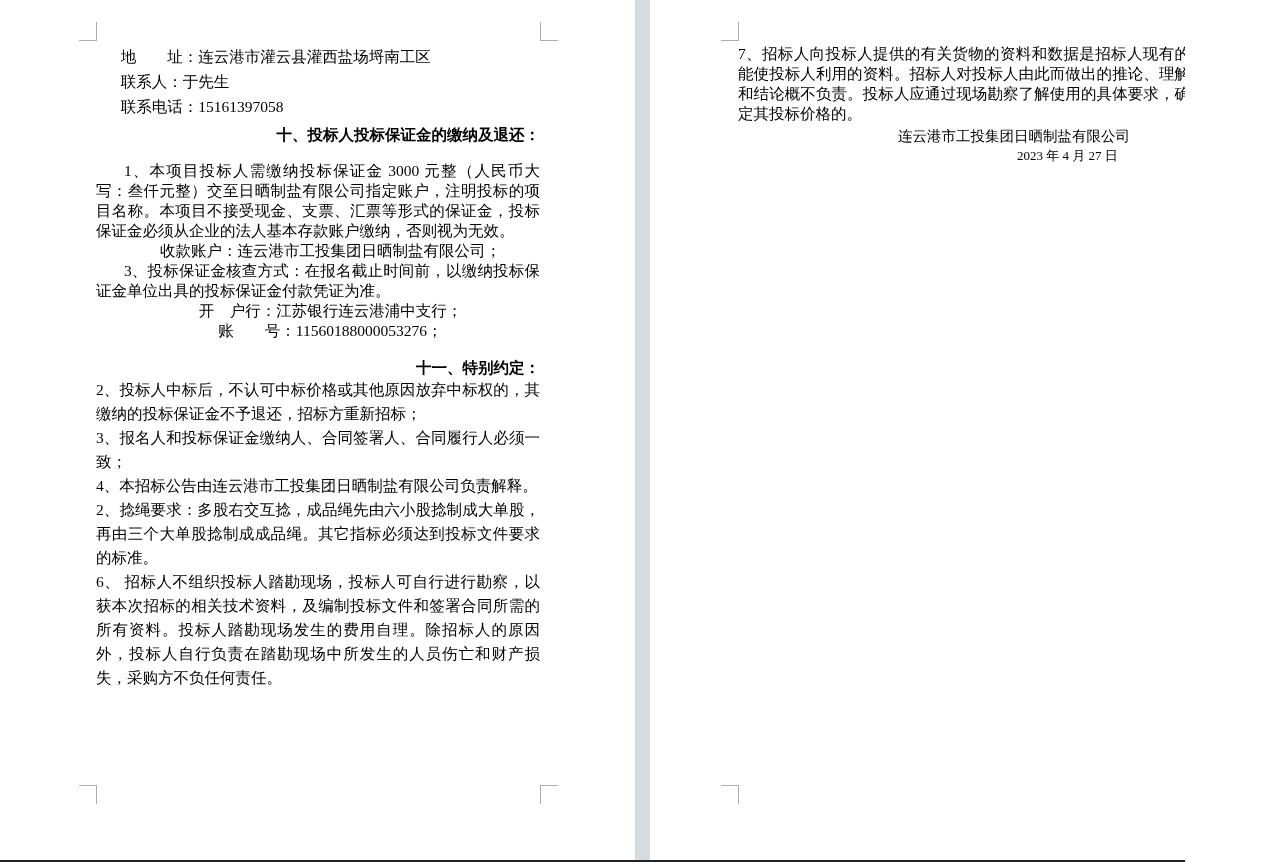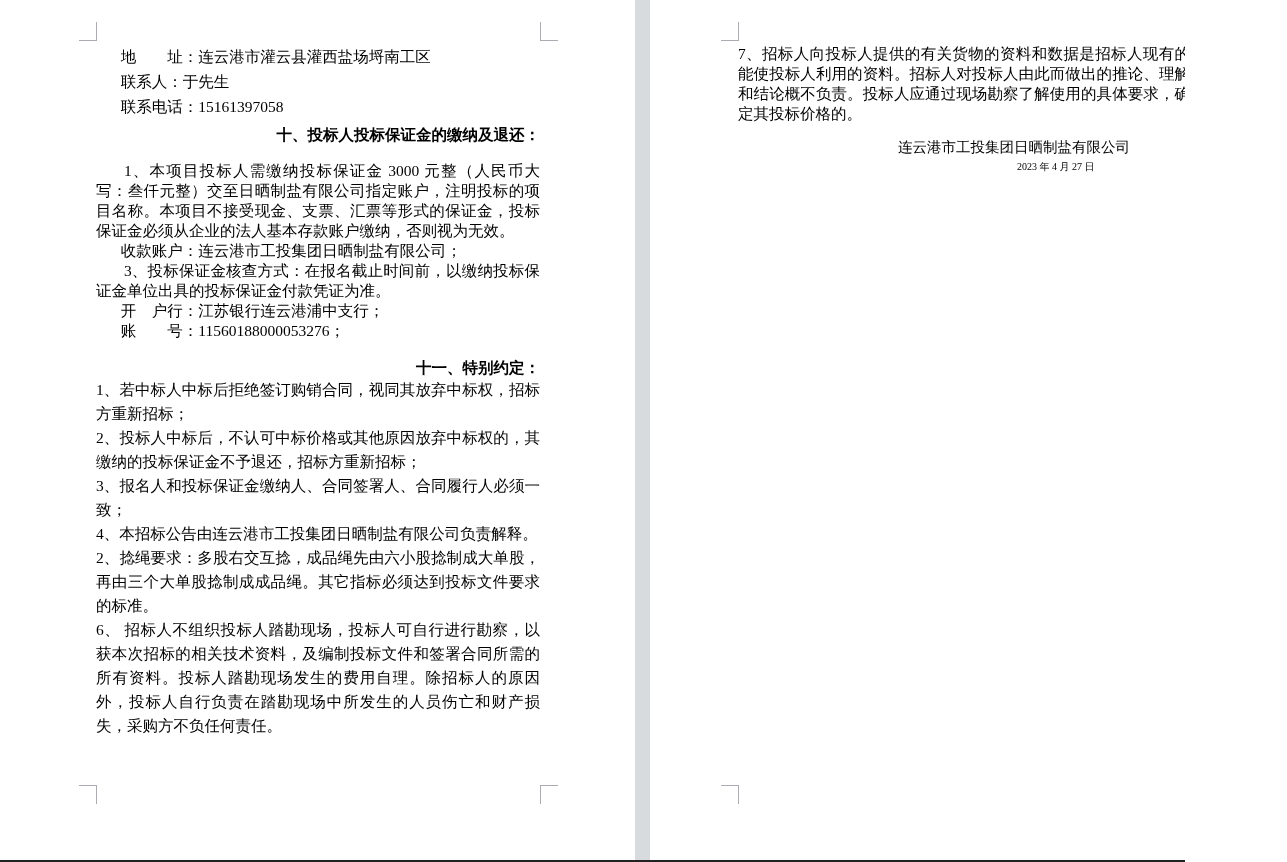--- a/index.html
+++ b/index.html
@@ -24,26 +24,26 @@
 
   .textarea{position:absolute;}
   .page-left  .textarea{left:96px;top:44px;width:444px;}
   .page-right .textarea{left:88px;top:44px;width:452px;}
 
   p{margin:0;font-size:15.5px;line-height:20px;text-align:justify;word-break:break-all;}
   .addr p{line-height:25px;text-align:left;text-indent:1.6em;}
   .h10{font-weight:bold;margin-top:6px;text-indent:1.7em;text-align:right;}
   .p1{margin-top:16px;}
   .p-indent{text-indent:1.8em;}
-  .line-indent{text-indent:1.6em;text-align:left;}
+  .line-indent{text-indent:1.6em;text-align:center;}
   .h11{font-weight:bold;margin-top:17px;text-indent:1.7em;text-align:right;}
   .items p{line-height:24px;text-indent:0;}
   .sig p{text-align:left;word-break:normal;}
-  .company{margin-top:13px;padding-left:160px;font-size:14.5px;}
-  .date{padding-left:279px;font-size:10px;}
+  .company{margin-top:2px;padding-left:160px;font-size:14.5px;}
+  .date{padding-left:279px;font-size:13px;}
 </style>
 </head>
 <body>
 
 <div class="canvas">
 
   <div class="page page-left">
     <div class="mark tl"></div>
     <div class="mark tr"></div>
     <div class="mark bl"></div>
@@ -58,21 +58,20 @@
 
       <p class="h10">十、投标人投标保证金的缴纳及退还：</p>
       <p class="p1 p-indent">1、本项目投标人需缴纳投标保证金 3000 元整（人民币大写：叁仟元整）交至日晒制盐有限公司指定账户，注明投标的项目名称。本项目不接受现金、支票、汇票等形式的保证金，投标保证金必须从企业的法人基本存款账户缴纳，否则视为无效。</p>
       <p class="line-indent">收款账户：连云港市工投集团日晒制盐有限公司；</p>
       <p class="p-indent">3、投标保证金核查方式：在报名截止时间前，以缴纳投标保证金单位出具的投标保证金付款凭证为准。</p>
       <p class="line-indent">开　户行：江苏银行连云港浦中支行；</p>
       <p class="line-indent">账　　号：11560188000053276；</p>
 
       <p class="h11">十一、特别约定：</p>
       <div class="items">
-        <p>1、若中标人中标后拒绝签订购销合同，视同其放弃中标权，招标方重新招标；</p>
         <p>2、投标人中标后，不认可中标价格或其他原因放弃中标权的，其缴纳的投标保证金不予退还，招标方重新招标；</p>
         <p>3、报名人和投标保证金缴纳人、合同签署人、合同履行人必须一致；</p>
         <p>4、本招标公告由连云港市工投集团日晒制盐有限公司负责解释。</p>
         <p>2、捻绳要求：多股右交互捻，成品绳先由六小股捻制成大单股，再由三个大单股捻制成成品绳。其它指标必须达到投标文件要求的标准。</p>
         <p>6、 招标人不组织投标人踏勘现场，投标人可自行进行勘察，以获本次招标的相关技术资料，及编制投标文件和签署合同所需的所有资料。投标人踏勘现场发生的费用自理。除招标人的原因外，投标人自行负责在踏勘现场中所发生的人员伤亡和财产损失，采购方不负任何责任。</p>
       </div>
     </div>
   </div>
 
   <div class="page-gap"></div>

